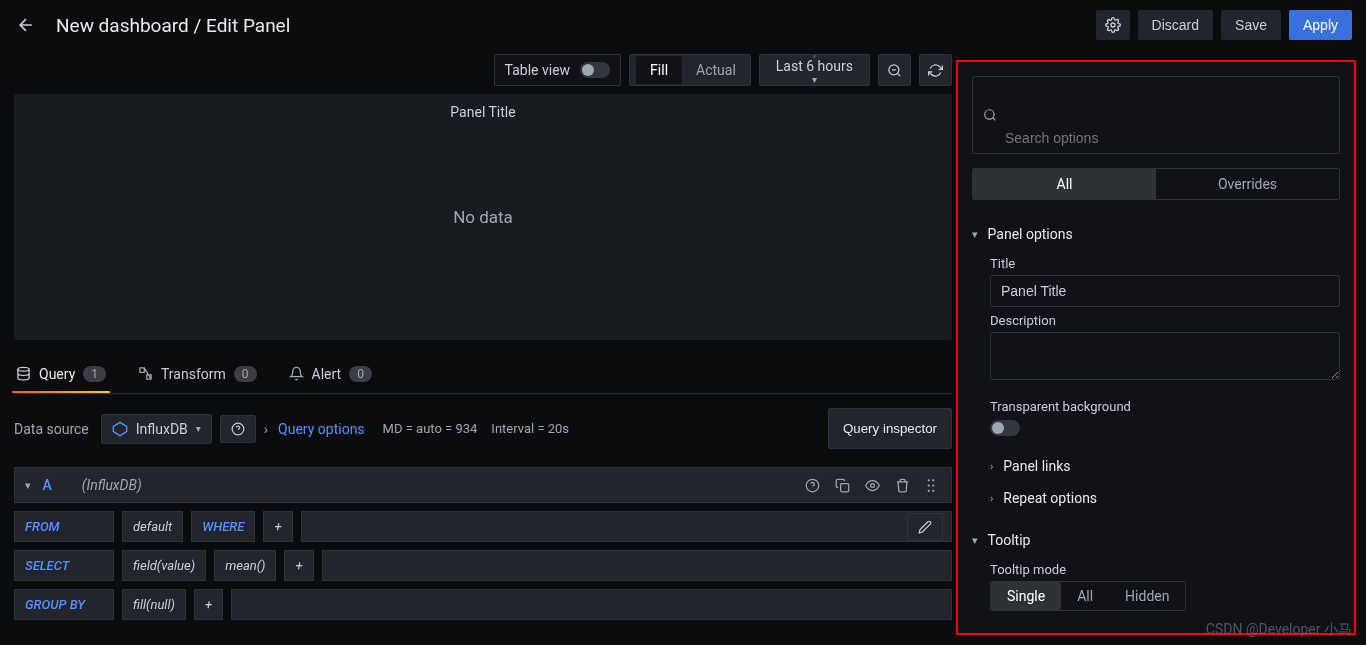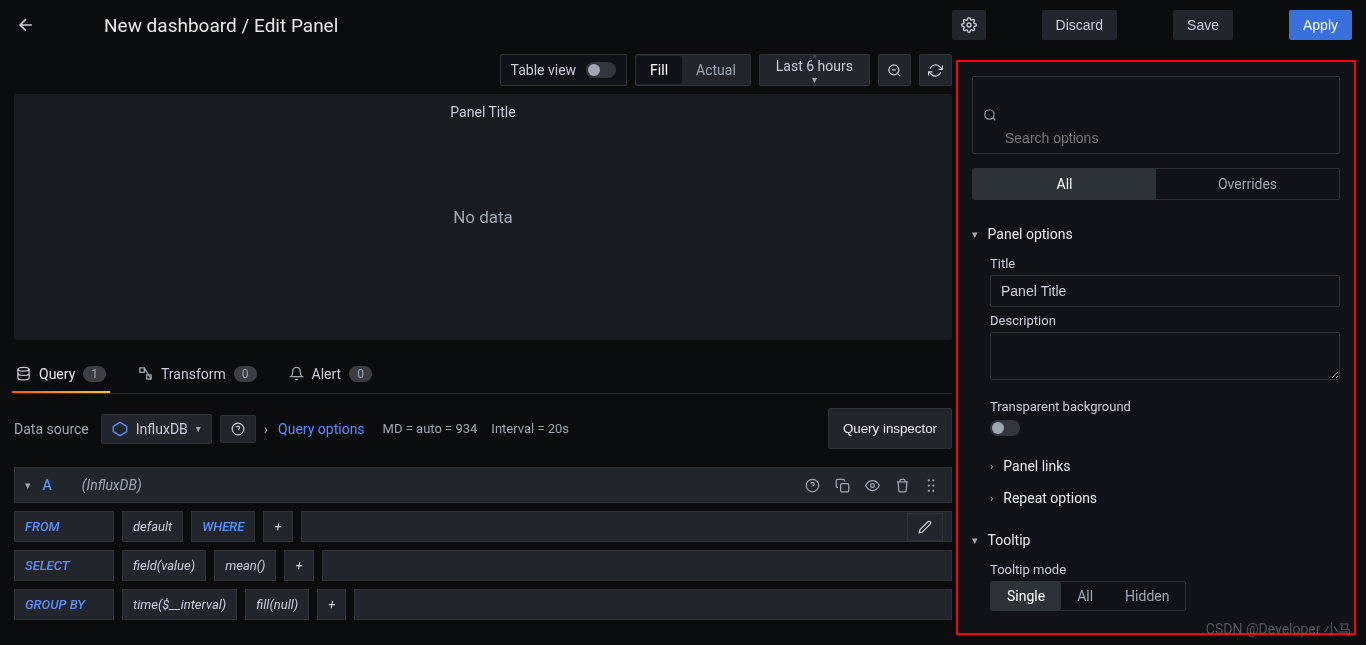--- a/index.html
+++ b/index.html
@@ -11,21 +11,20 @@
   width: 1366px;
   height: 645px;
   overflow: hidden;
   position: relative;
 }
 .header {
   display: flex;
   align-items: center;
   padding: 8px 14px;
   height: 50px;
-  gap: 48px;
 }
 .back-arrow {
   width: 24px; height: 24px;
   cursor: pointer;
   margin-right: 18px;
   display: flex; align-items: center; justify-content: center;
 }
 .page-title { font-size: 19px; color: #e9e9ec; font-weight: 400; }
 .header-spacer { flex: 1; }
 .btn {
@@ -49,20 +48,21 @@
   gap: 8px;
   margin-right: 400px;
 }
 .seg {
   display: flex;
   align-items: center;
   background: #22252b;
   border-radius: 2px;
   border: 1px solid #2c3235;
   height: 32px;
+  padding-left: 6px;
 }
 .seg-item {
   padding: 6px 14px;
   color: #9fa7b3;
   cursor: pointer;
 }
 .seg-item.active { background: #111217; color: #fff; border-radius: 2px; }
 .seg.table-view { background: #111217; padding: 0 10px; gap: 10px; }
 .toggle-pill {
   width: 30px; height: 16px; background: #33363d; border-radius: 8px; position: relative;
@@ -365,21 +365,20 @@
           </div>
           <div class="q-row">
             <div class="q-key">SELECT</div>
             <div class="q-val">field(value)</div>
             <div class="q-val">mean()</div>
             <div class="q-val">+</div>
             <div class="q-rest"></div>
           </div>
           <div class="q-row">
             <div class="q-key">GROUP BY</div>
-            <div class="q-val">time($__interval)</div>
             <div class="q-val">fill(null)</div>
             <div class="q-val">+</div>
             <div class="q-rest"></div>
           </div>
         </div>
     </div>
   </div>
 
   <div style="width:400px;"></div>
   <div class="sidebar">

